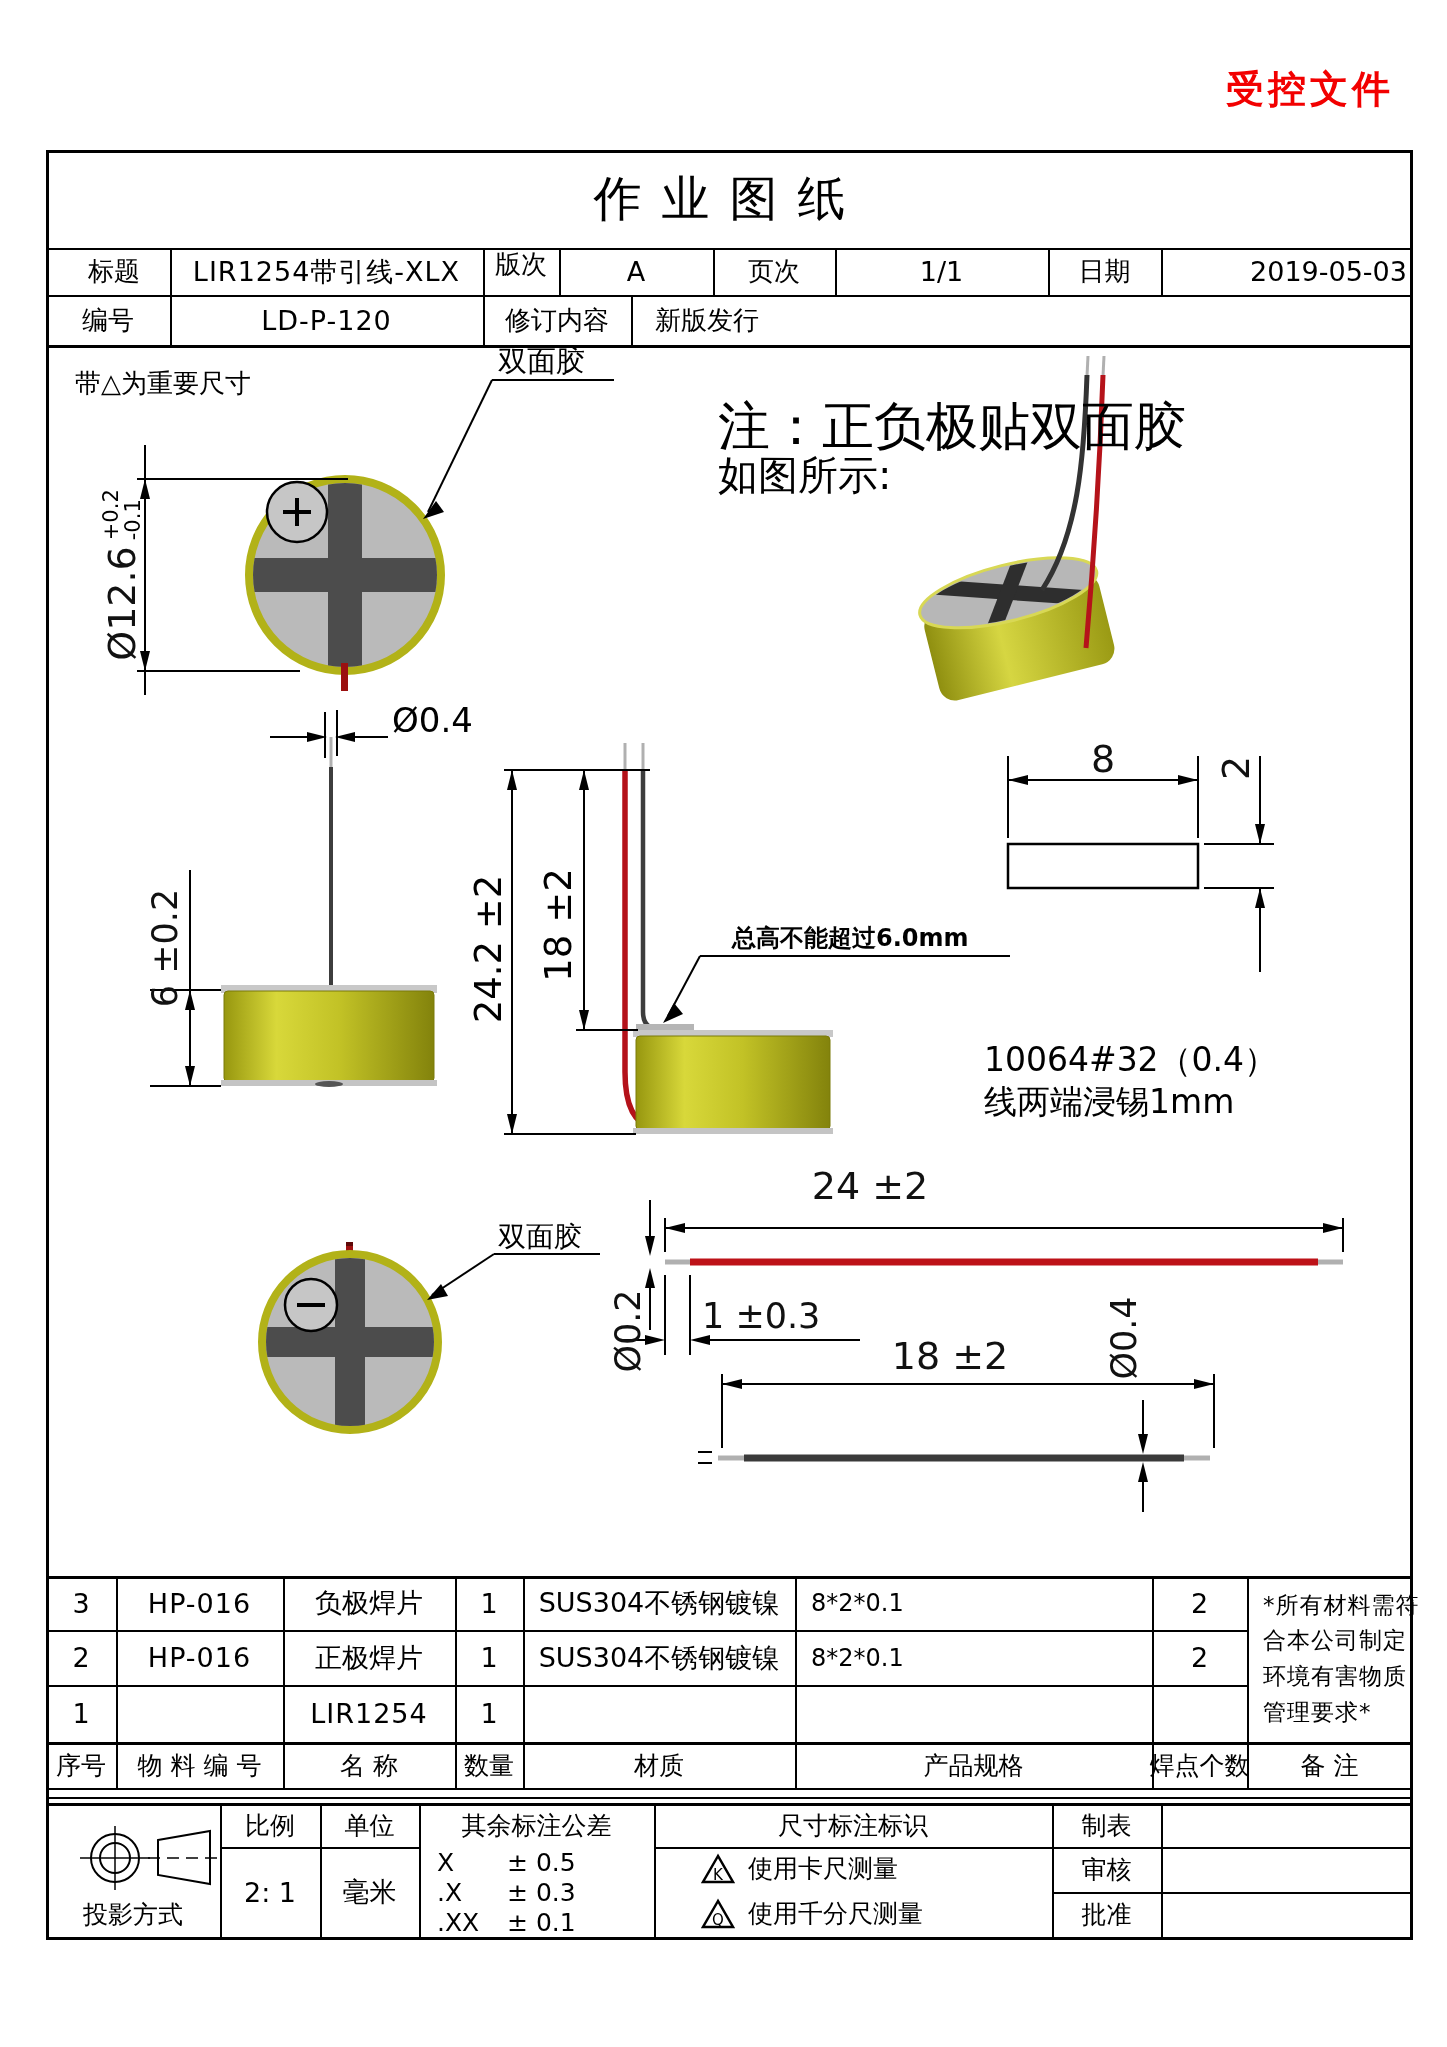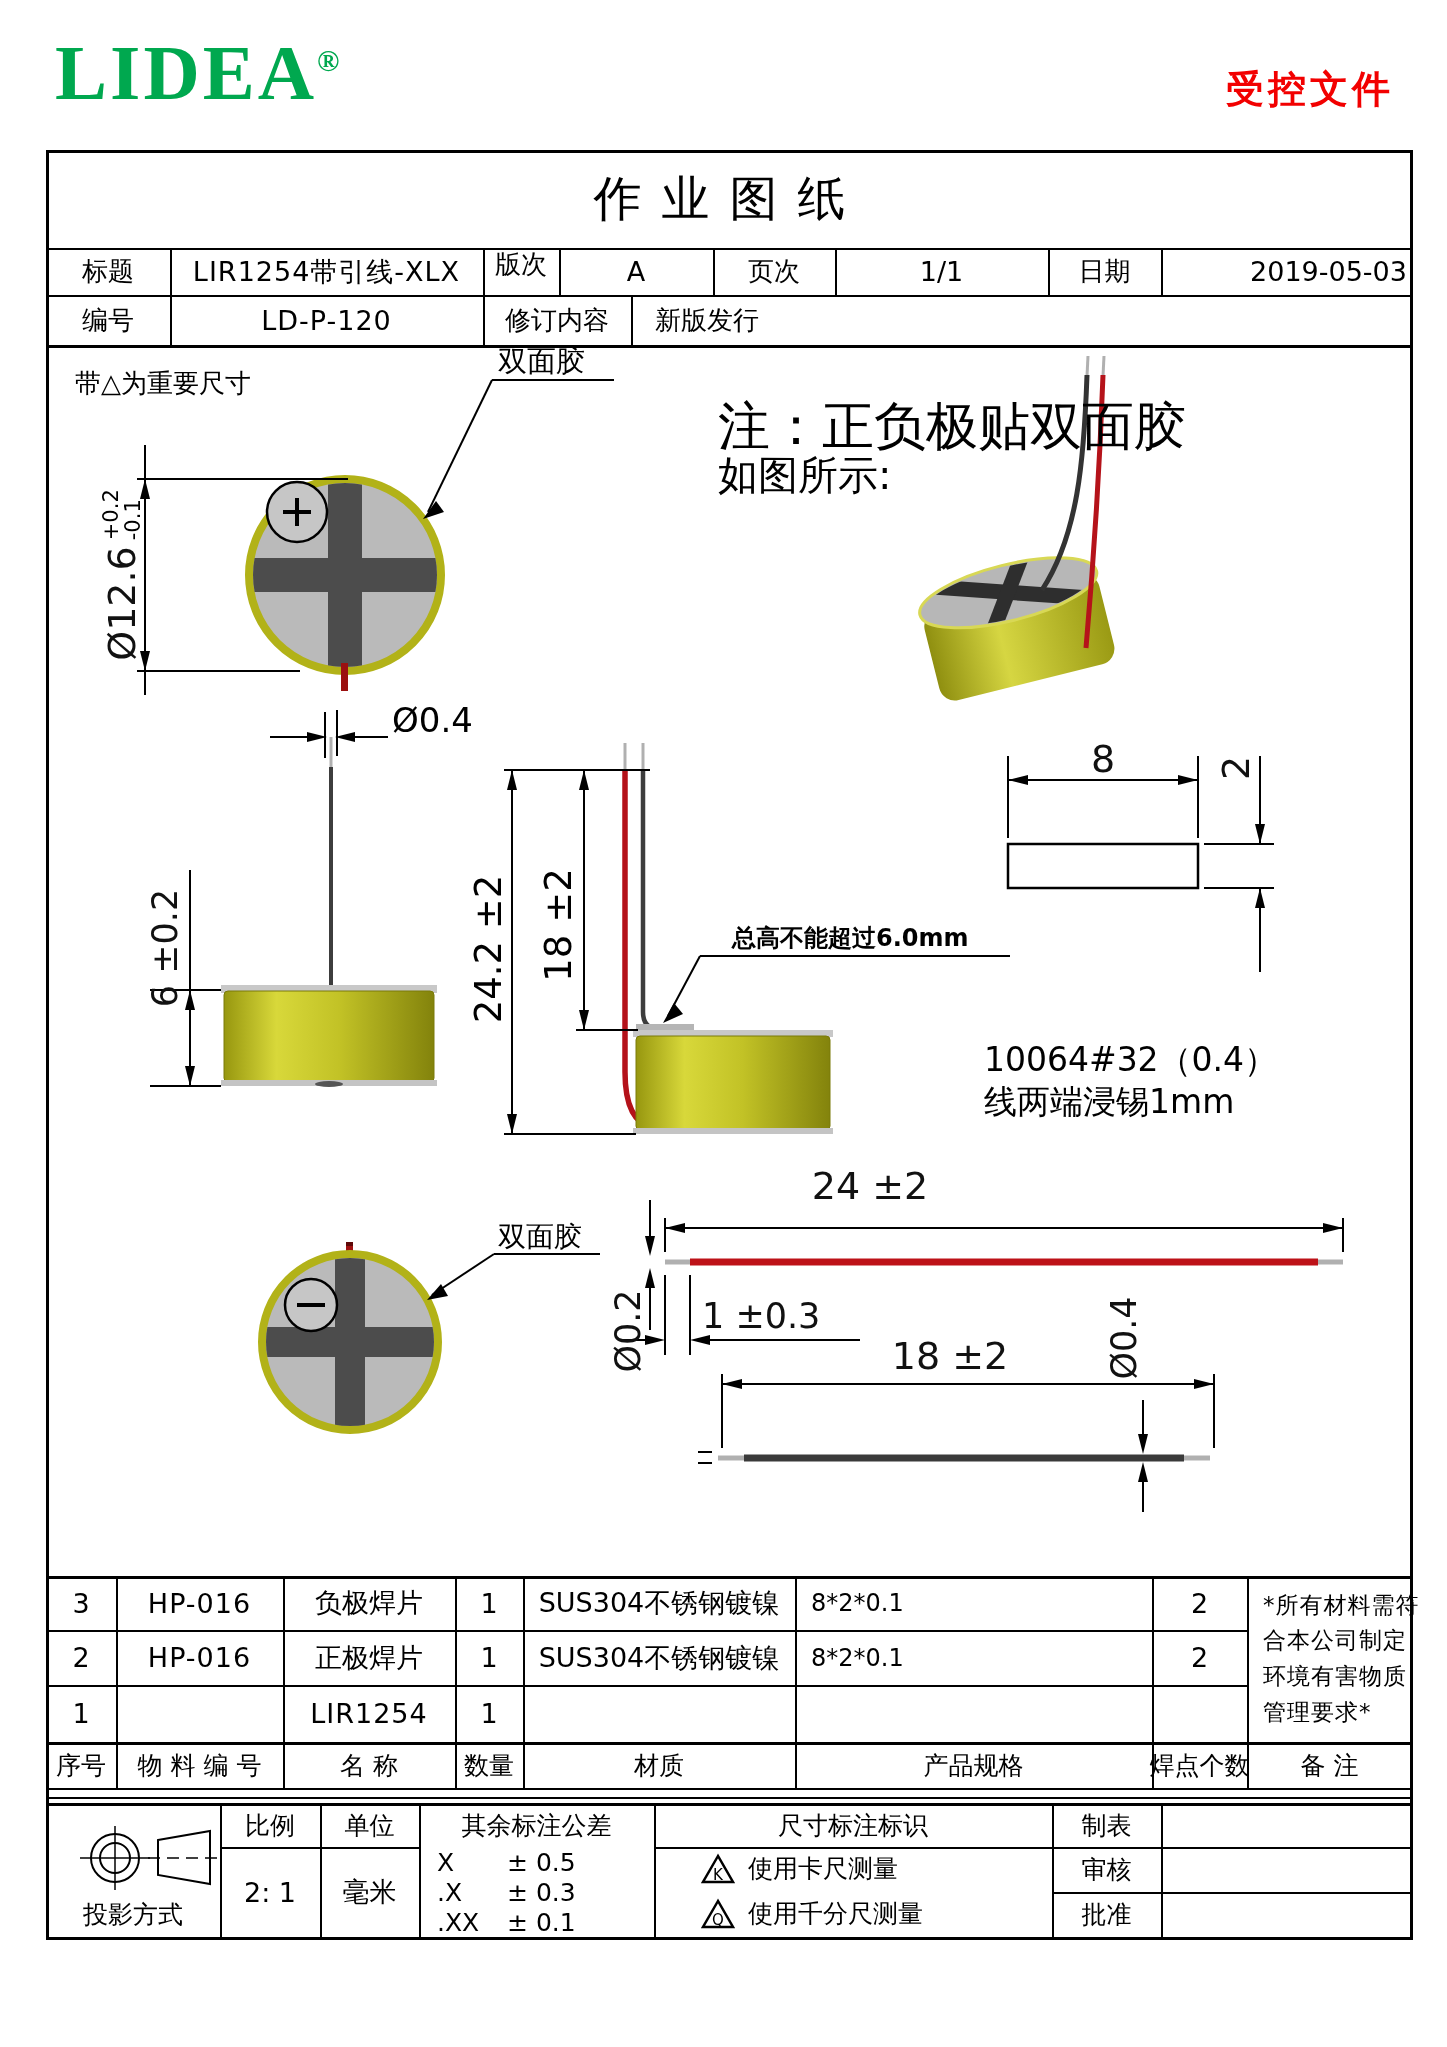--- a/index.html
+++ b/index.html
@@ -29,23 +29,20 @@
   .ftr{font-size:25px;}
   .cad{letter-spacing:1px;}
   .tolstack{display:flex;flex-direction:column;font-size:21px;line-height:1.05;margin-left:6px;}
   svg text{font-family:"DejaVu Sans",sans-serif;}
 </style>
 </head>
 <body>
 
 <div class="sheet">
 
-  <div class="abs" style="left:55px;top:34px;">
-    <span class="logo">LIDEA</span><span class="reg">®</span>
-  </div>
   <div class="abs controlled" style="left:1226px;top:64px;">受控文件</div>
 
   <svg class="abs" style="left:0;top:0;" width="1447" height="2047" viewBox="0 0 1447 2047">
     <defs>
       <linearGradient id="gy" x1="0" y1="0" x2="1" y2="0">
         <stop offset="0" stop-color="#97970f"></stop>
           <stop offset="0.25" stop-color="#d8d83a"></stop>
         <stop offset="0.55" stop-color="#c2c226"></stop>
           <stop offset="1" stop-color="#83830c"></stop>
       </linearGradient>
@@ -299,21 +296,21 @@
   <div class="vl" style="left:419px;top:1803px;height:134px;"></div>
   <div class="vl" style="left:654px;top:1803px;height:134px;"></div>
   <div class="vl" style="left:1052px;top:1803px;height:134px;"></div>
   <div class="vl" style="left:1161px;top:1803px;height:134px;"></div>
   <div class="hl" style="left:220px;top:1847px;width:199px;"></div>
   <div class="hl" style="left:654px;top:1847px;width:759px;"></div>
   <div class="hl" style="left:1052px;top:1892px;width:361px;"></div>
 
   <div class="cell doctitle" style="left:46px;top:150px;width:1367px;height:98px;">作业图纸</div>
 
-  <div class="cell lbl" style="left:46px;top:248px;width:124px;height:47px;">标题</div>
+  <div class="cell lbl" style="left:46px;top:248px;width:124px;height:47px;padding-left:6px;">标题</div>
   <div class="cell val cad" style="left:170px;top:248px;width:313px;height:47px;">LIR1254带引线-XLX</div>
   <div class="cell lbl" style="left:483px;top:248px;width:76px;height:32px;">版次</div>
   <div class="cell val" style="left:559px;top:248px;width:154px;height:47px;">A</div>
   <div class="cell lbl" style="left:713px;top:248px;width:122px;height:47px;">页次</div>
   <div class="cell val" style="left:835px;top:248px;width:213px;height:47px;">1/1</div>
   <div class="cell lbl" style="left:1048px;top:248px;width:113px;height:47px;">日期</div>
   <div class="cell val" style="left:1161px;top:248px;width:239px;height:47px;margin-left:48px;">2019-05-03</div>
 
   <div class="cell lbl" style="left:46px;top:295px;width:124px;height:50px;">编号</div>
   <div class="cell val cad" style="left:170px;top:295px;width:313px;height:50px;">LD-P-120</div>

